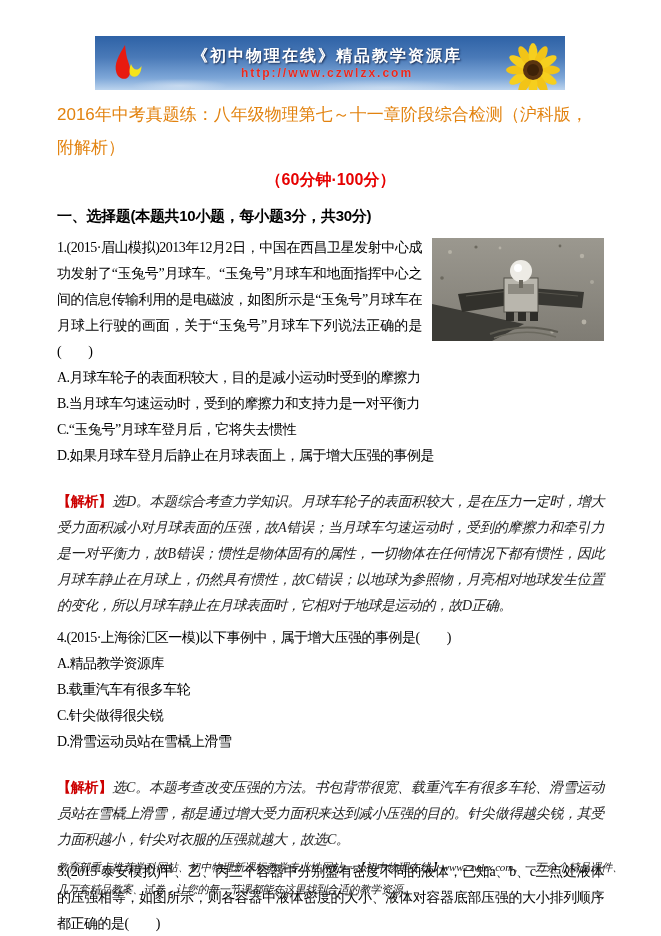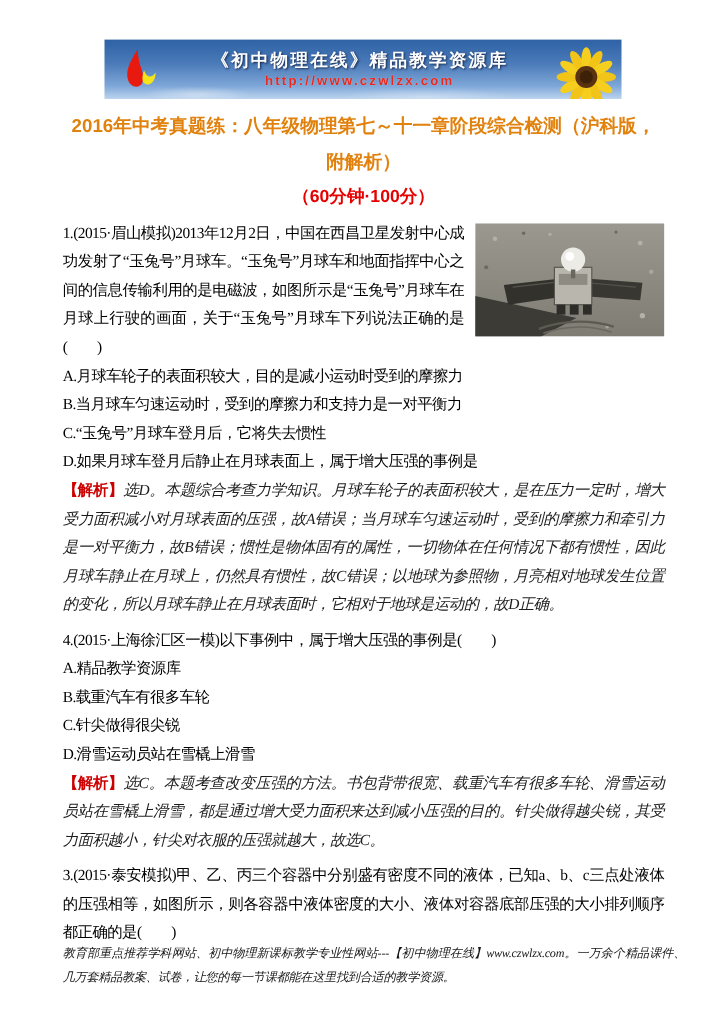--- a/index.html
+++ b/index.html
@@ -41,22 +41,22 @@
     letter-spacing: 2px; line-height: 15px; text-decoration: none;
     text-shadow: 0 0 1px rgba(255,255,255,.5);
   }
   .banner-logo { position: absolute; left: 15px; top: 7px; width: 36px; height: 42px; }
   .banner-sunflower { position: absolute; right: 0px; bottom: -6px; width: 70px; height: 56px; }
 
   
   .doc { position: absolute; top: 98px; left: 57px; width: 547px; }
 
   .doc-title {
-    color: #e2820e; font-size: 17px; font-weight: bold;
-    text-align: center; line-height: 33px;
+    color: #e2820e; font-size: 17px; font-weight: normal;
+    text-align: left; line-height: 33px;
     font-family: "Liberation Sans", "DejaVu Sans", sans-serif;
   }
   .doc-subtitle {
     color: #e60000; font-size: 16px; font-weight: bold;
     text-align: center; line-height: 28px; margin-top: 2px;
     font-family: "Liberation Sans", "DejaVu Sans", sans-serif;
   }
   .section-heading {
     font-size: 15px; font-weight: bold; line-height: 26px; margin-top: 9px;
     letter-spacing: -0.3px;
@@ -65,21 +65,21 @@
 
   .question { margin-top: 6px; font-size: 14px; line-height: 26px; letter-spacing: -0.5px; }
   .q-stem { text-align: justify; }
   .option { font-size: 14px; line-height: 26px; letter-spacing: -0.5px; }
 
   .rover {
     float: right; width: 172px; height: 103px;
     margin: 3px 0 4px 10px;
   }
 
-  .analysis { margin-top: 0; font-size: 14px; line-height: 26px; letter-spacing: -0.5px; text-align: justify; }
+  .analysis { margin-top: 20px; font-size: 14px; line-height: 26px; letter-spacing: -0.5px; text-align: justify; }
   .a-label { color: #cc0000; font-weight: bold; font-style: normal; }
   .a-text { font-style: italic; color: #1c1c1c; }
 
   .footer {
     position: absolute; top: 856px; left: 57px; width: 566px;
     font-size: 11px; line-height: 22px; font-style: italic;
     color: #151515; letter-spacing: -0.2px; text-align: justify;
   }
 </style>
 </head>
@@ -136,20 +136,21 @@
       <circle cx="38" cy="30" r="6" fill="#3e2208"></circle>
     </g>
   </svg>
 </div>
 
 <div class="doc">
 
   <div class="doc-title">2016年中考真题练：八年级物理第七～十一章阶段综合检测（沪科版，附解析）</div>
   <div class="doc-subtitle">（60分钟·100分）</div>
 
+  <div class="section-heading">一、选择题(本题共10小题，每小题3分，共30分)</div>
 
   <div class="question">
     <svg class="rover" viewBox="0 0 172 103" aria-hidden="true">
       <defs>
         <linearGradient id="moon" x1="0" y1="0" x2="0" y2="1">
           <stop offset="0" stop-color="#9b988f"></stop>
             <stop offset="1" stop-color="#7f7c74"></stop>
         </linearGradient>
       </defs>
       <rect width="172" height="103" fill="url(#moon)"></rect>

